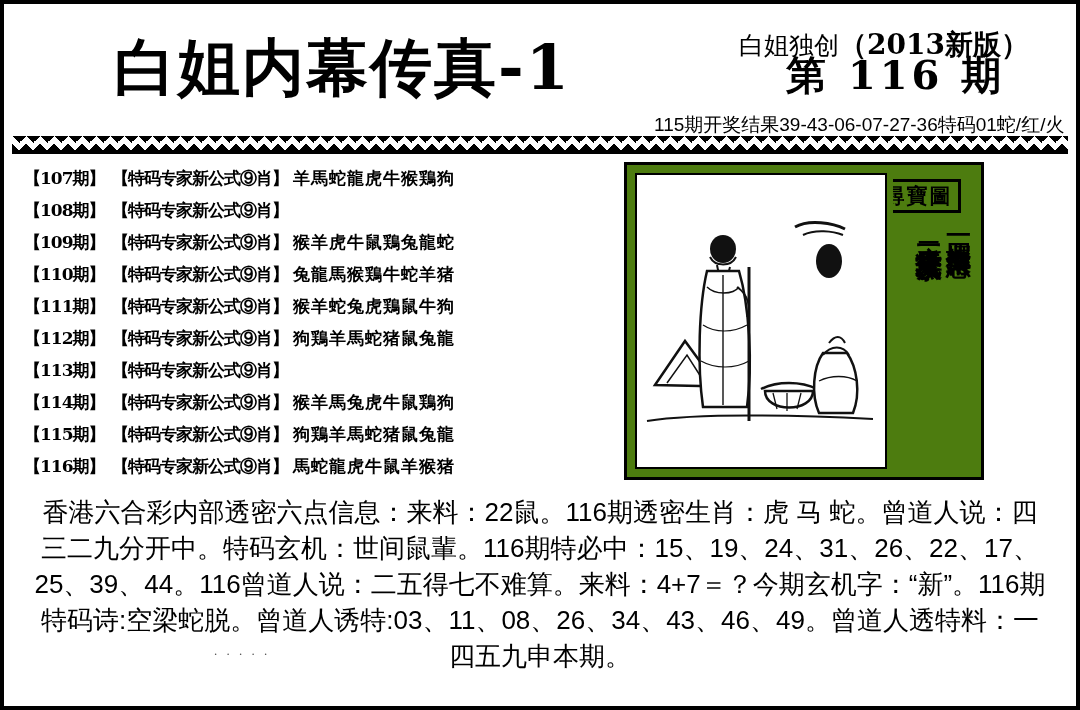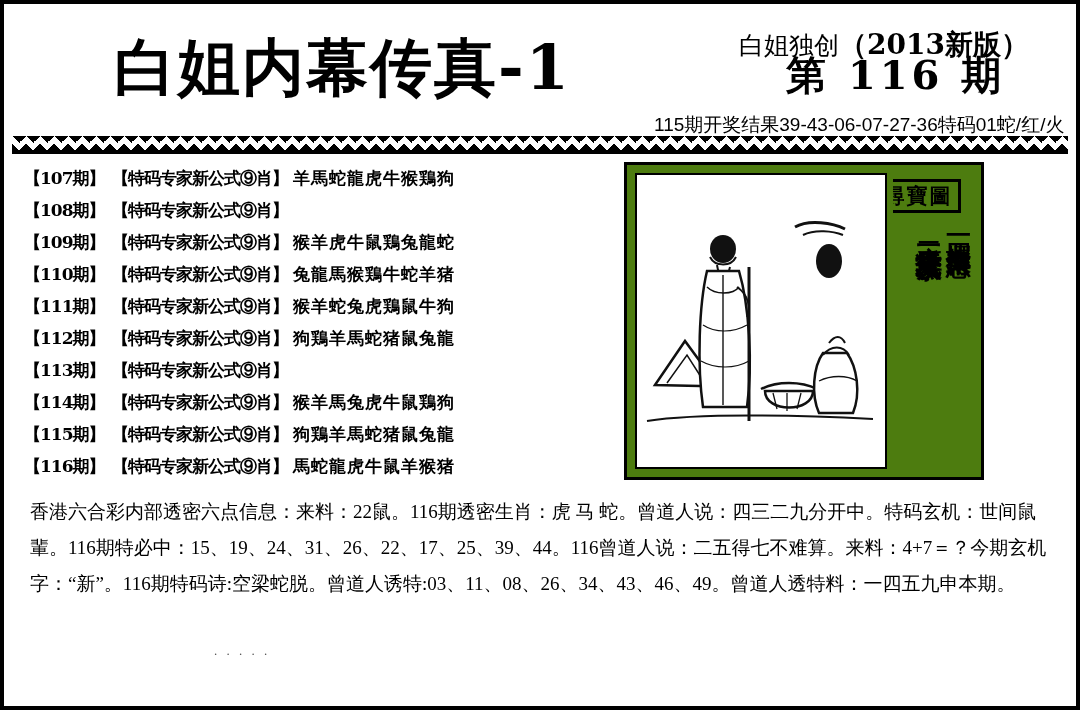--- a/index.html
+++ b/index.html
@@ -150,25 +150,25 @@
     font-size:27px;
     line-height:1.05;
     letter-spacing:2px;
     white-space:nowrap;
   }
   .vcol.small{font-size:25px;}
   
   .para{
     position:absolute;
     left:26px;right:26px;top:338px;
-    font-family:Liberation Serif, serif;
-    font-size:19px;
+    font-family:Liberation Sans, sans-serif;
+    font-size:26px;
     line-height:36px;
     letter-spacing:0px;
-    text-align:left;
+    text-align:center;
     color:#000;
   }
   .dots{
     position:absolute;
     left:210px;top:487px;
     font-size:13px;color:#555;letter-spacing:3px;
   }
 </style>
 </head>
 <body>

